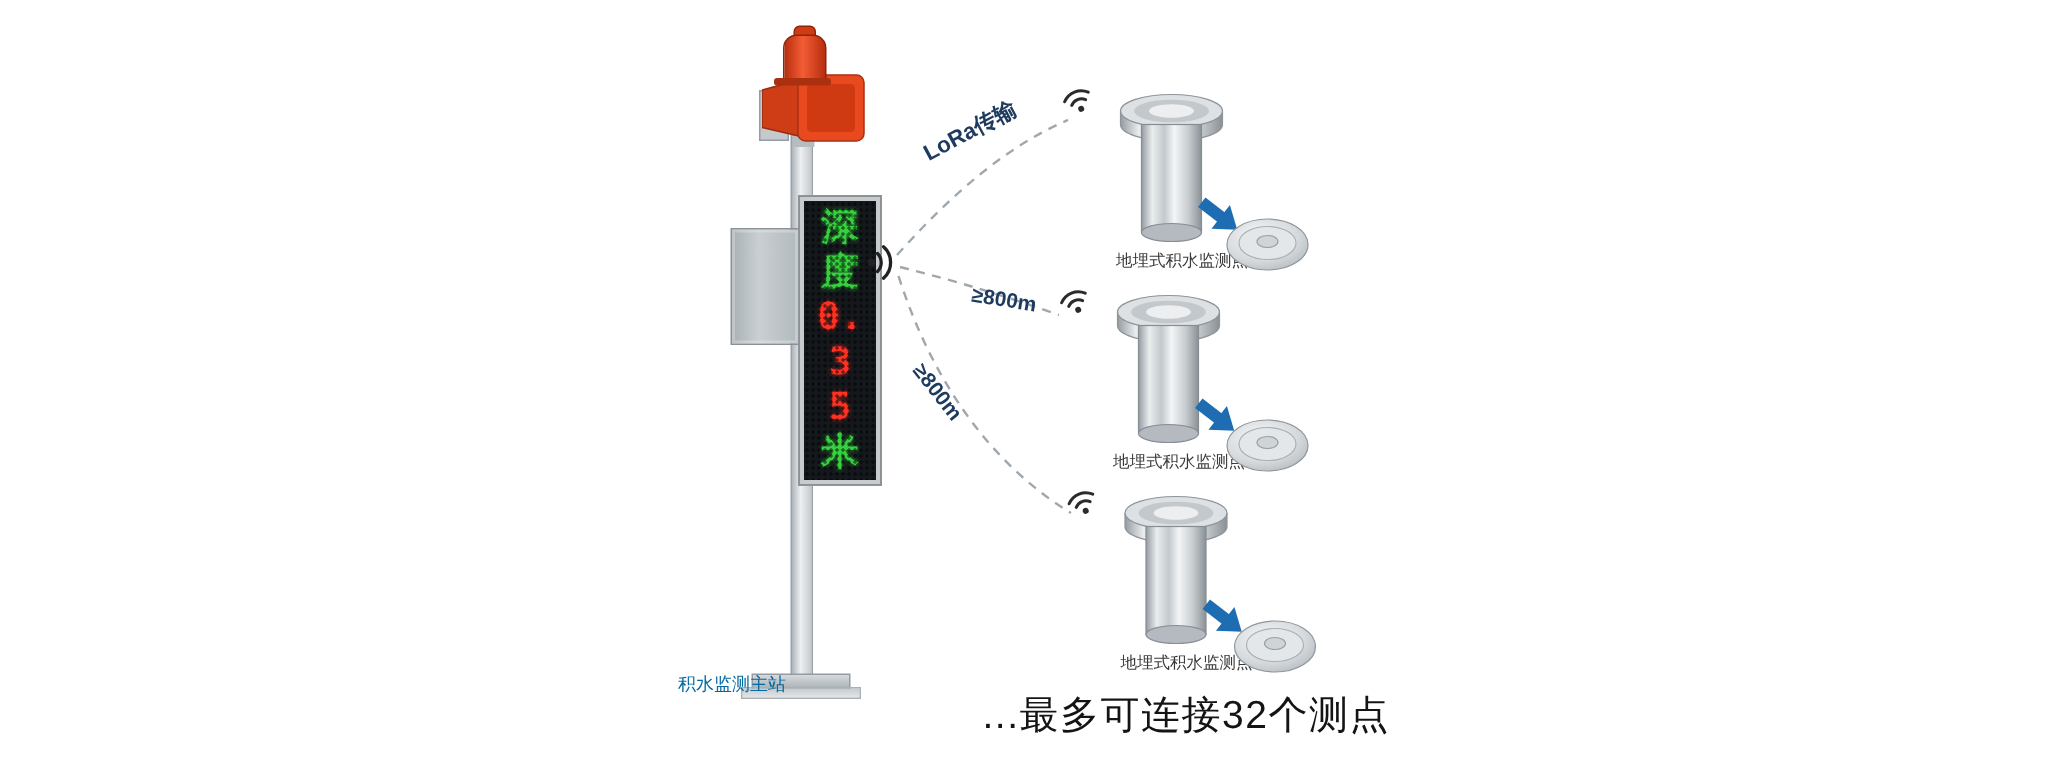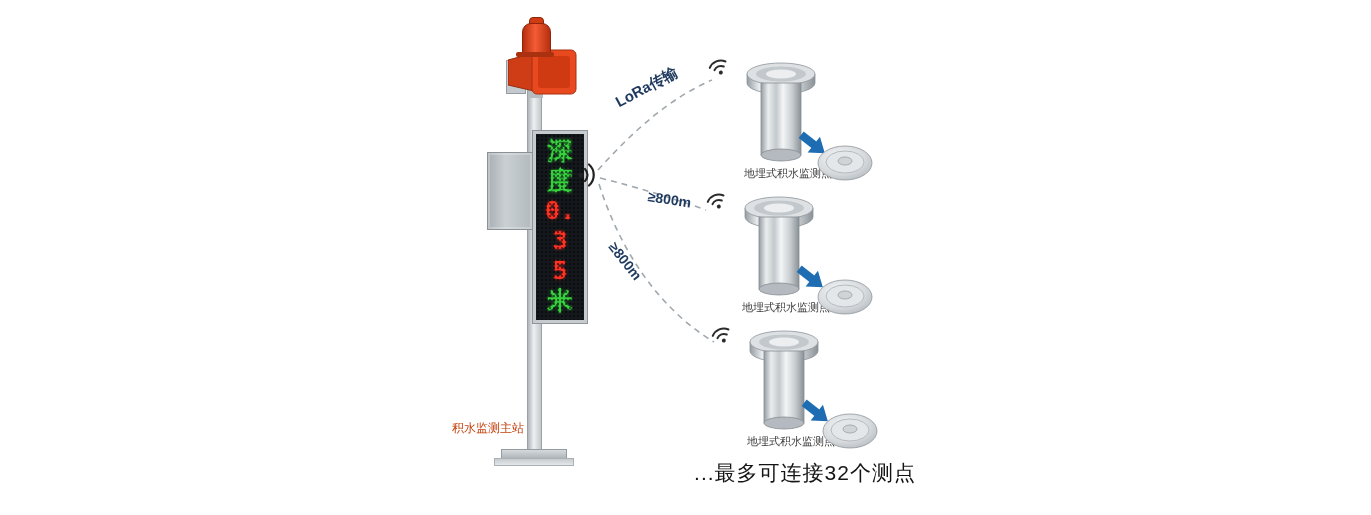--- a/index.html
+++ b/index.html
@@ -37,28 +37,28 @@
   .led-screen::before{content:"";position:absolute;inset:0;
         background-image:radial-gradient(rgba(0,0,0,0.5) 1px,transparent 1.2px);
         background-size:4px 4px;pointer-events:none;}
   .led-row{height:30px;line-height:30px;text-align:center;
         font-family:"DejaVu Sans Mono","Liberation Mono",monospace;
         font-size:25px;font-weight:bold;}
   .led-green{color:#37d03e;text-shadow:0 0 3px rgba(55,208,62,.8);}
   .led-red{color:#ff3122;text-shadow:0 0 3px rgba(255,49,34,.8);}
 
   
-  .station-label{left:452px;top:420px;font-size:12px;color:#c2410c;}
+  .station-label{left:452px;top:448px;font-size:12px;color:#0369a1;}
   .sensor-label{font-size:11px;color:#3a3a3a;text-align:center;width:130px;}
   .link-label{font-weight:bold;color:#1f3a5f;transform-origin:left center;white-space:nowrap;}
   .lora{left:617px;top:94px;font-size:15px;transform:rotate(-28deg);}
   .m800a{left:648px;top:188px;font-size:14px;transform:rotate(9deg);}
   .m800b{left:612px;top:236px;font-size:14px;transform:rotate(52deg);}
-  .footer-text{left:655px;top:459px;width:300px;text-align:center;
-        font-size:21px;color:#141414;letter-spacing:1px;}
+  .footer-text{left:655px;top:459px;width:300px;text-align:left;
+        font-size:26px;color:#141414;letter-spacing:1px;}
 
   .sensor-group{width:210px;height:145px;}
 </style>
 </head>
 <body>
 
 <div class="canvas">
 
   <svg width="0" height="0" style="position:absolute" aria-hidden="true">
     <defs>

